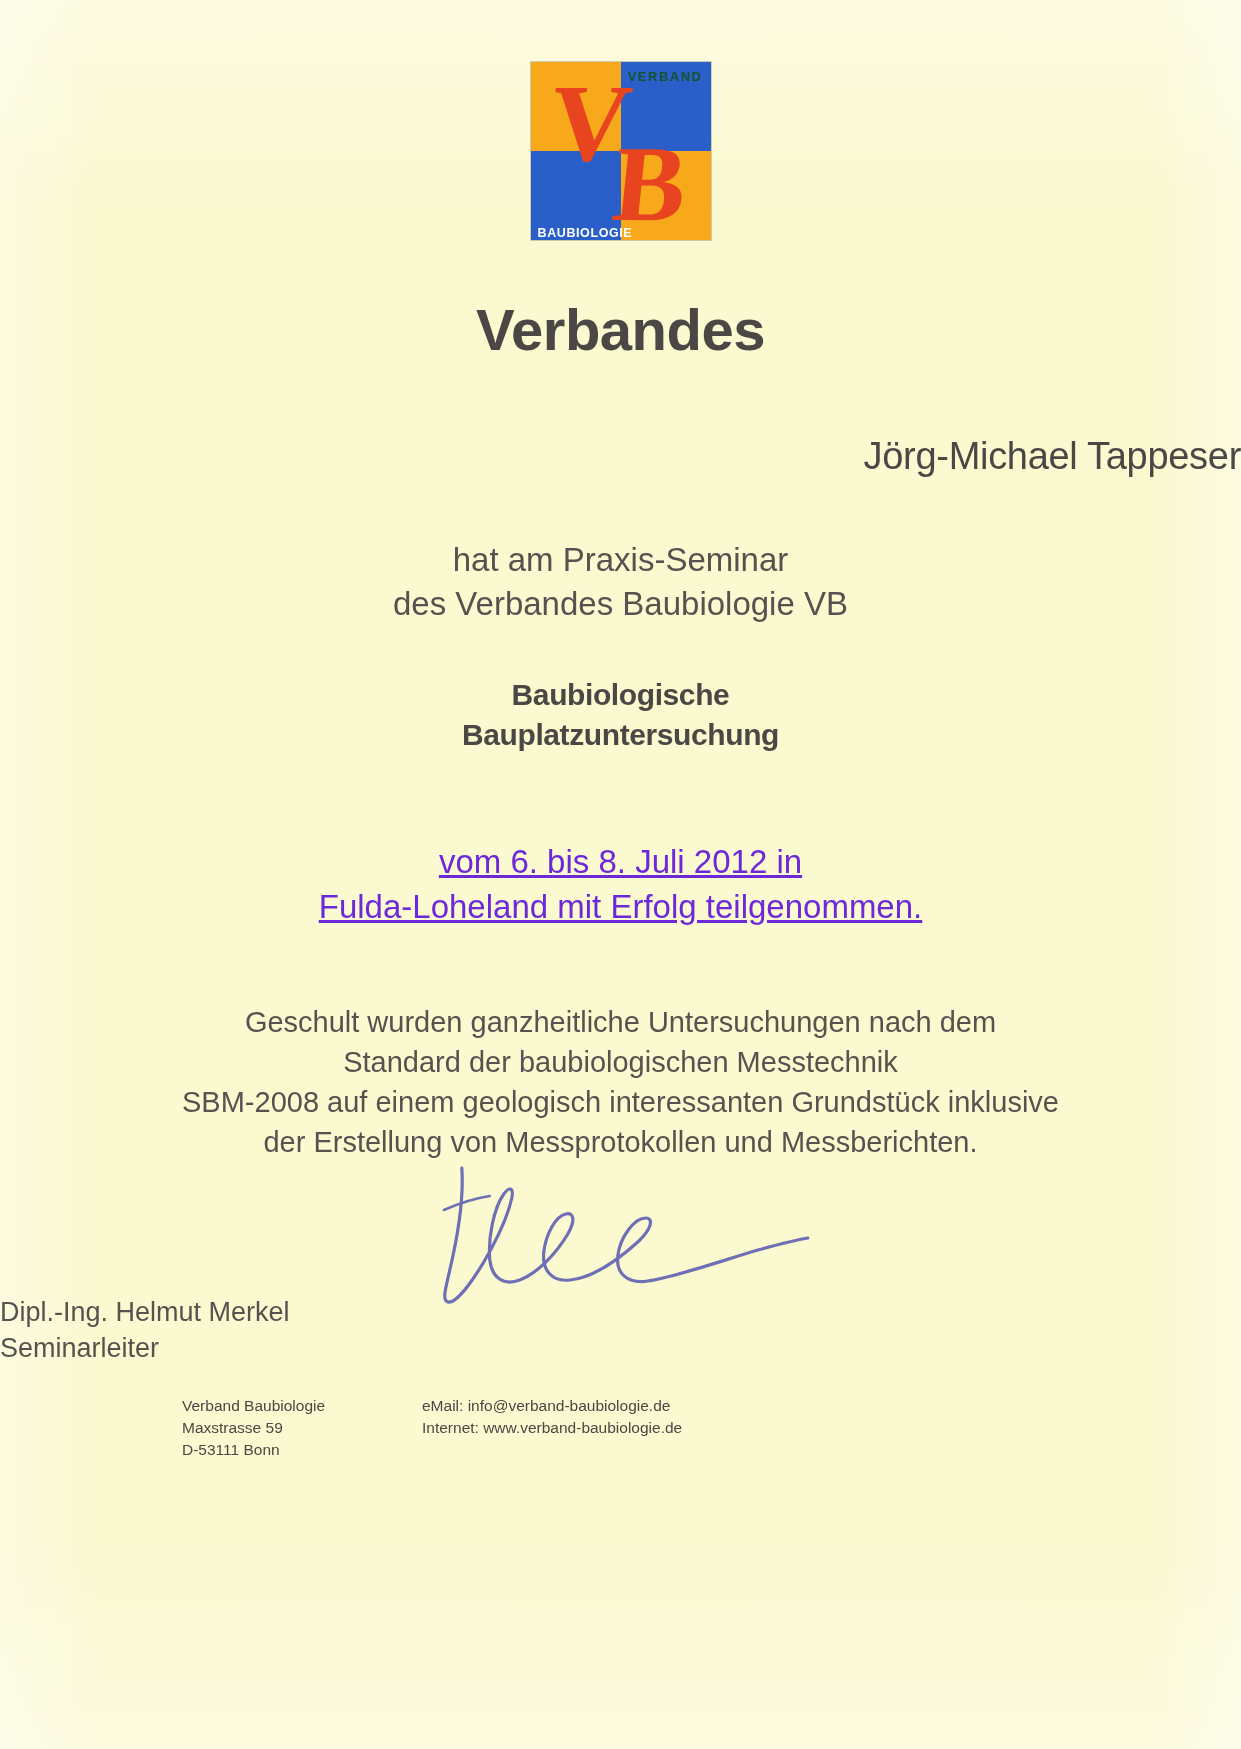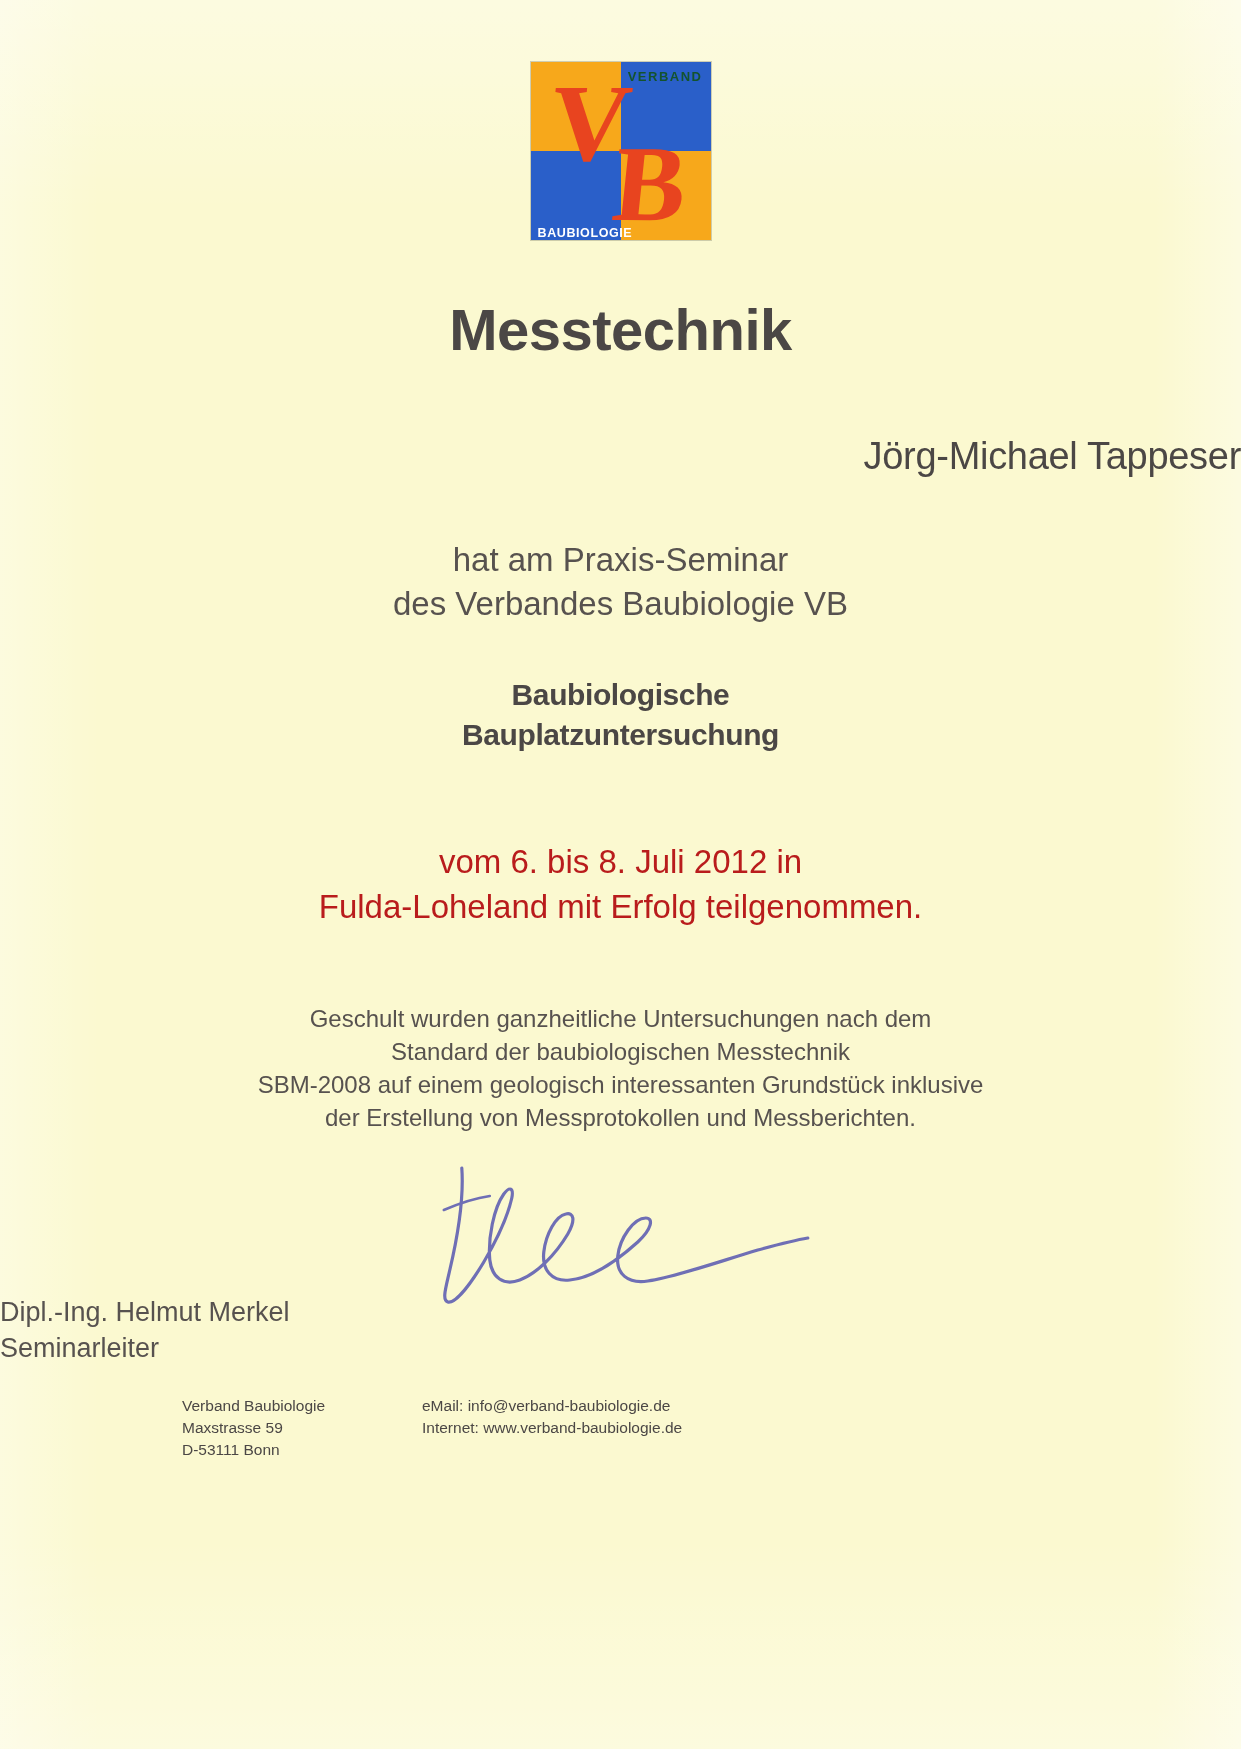--- a/index.html
+++ b/index.html
@@ -154,29 +154,30 @@
     letter-spacing: -0.4px;
   }
 
   .when {
     position: absolute;
     top: 840px;
     width: 100%;
     text-align: center;
     font-size: 33px;
     line-height: 1.35;
-    color: #b91c1c;
+    color: #6d28d9;
+    text-decoration: underline;
   }
 
   .description {
     position: absolute;
     top: 1002px;
     width: 100%;
     text-align: center;
-    font-size: 24px;
+    font-size: 29px;
     line-height: 1.38;
     color: #57524f;
   }
 
   
   .signature-area {
     position: absolute;
     top: 1150px;
     width: 100%;
     height: 170px;
@@ -222,21 +223,21 @@
       <div class="logo">
         <div class="q-tr"></div>
         <div class="q-bl"></div>
         <div class="letter-v">V</div>
         <div class="letter-b">B</div>
         <div class="verband">VERBAND</div>
         <div class="baubiologie">BAUBIOLOGIE</div>
       </div>
     </div>
 
-    <div class="doc-title">Messtechnik</div>
+    <div class="doc-title">Verbandes</div>
 
     <div class="recipient">Jörg-Michael Tappeser</div>
 
     <div class="intro">
       <div>hat am Praxis-Seminar</div>
       <div>des Verbandes Baubiologie VB</div>
     </div>
 
     <div class="course">
       <div>Baubiologische</div>

